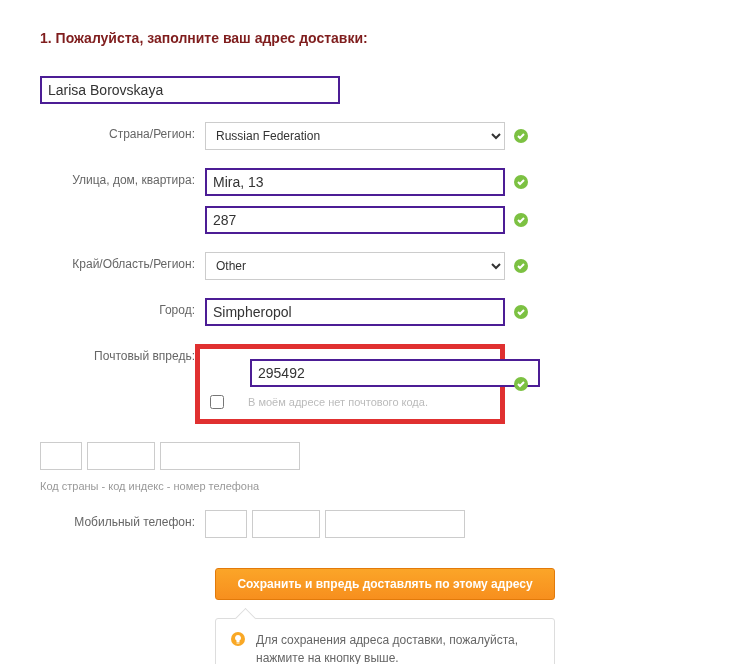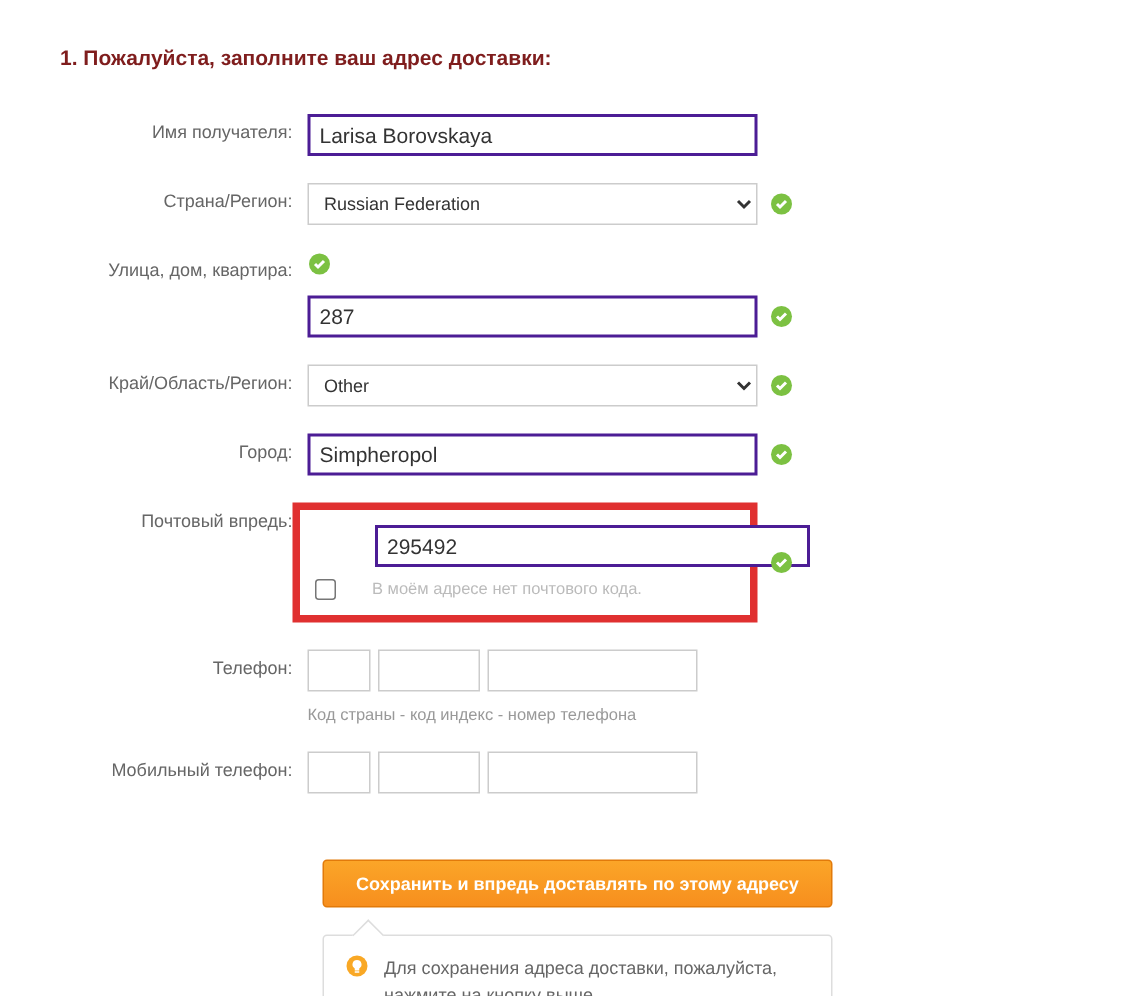--- a/index.html
+++ b/index.html
@@ -126,21 +126,20 @@
       background: linear-gradient(to bottom, #fba528, #f78f1e);
       border: 1px solid #e27a0a;
       border-radius: 3px;
       color: #fff;
       font-weight: bold;
       font-size: 12px;
       padding: 8px 16px;
       cursor: pointer;
       width: 340px;
       text-align: center;
-      margin-top: 14px;
     }
     .info-box {
       border: 1px solid #ddd;
       border-radius: 3px;
       padding: 12px 14px;
       margin-top: 18px;
       width: 340px;
       position: relative;
       display: flex;
       align-items: flex-start;
@@ -180,21 +179,20 @@
       flex-direction: column;
       gap: 5px;
     }
   </style>
 </head>
 <body>
 
 <h1 class="heading">1. Пожалуйста, заполните ваш адрес доставки:</h1>
 
 <div class="form-row spacer-row">
-  <div class="form-label">Имя получателя:</div>
   <div class="form-field form-field-column">
     <input type="text" class="text-input" value="Larisa Borovskaya" style="">
   </div>
 </div>
 
 <div class="form-row spacer-row">
   <div class="form-label">Страна/Регион:</div>
   <div class="form-field">
     <select class="select-input">
       <option>Russian Federation</option>
@@ -204,20 +202,21 @@
           <circle cx="8" cy="8" r="7" fill="#7cc142"></circle>
           <path d="M5 8l2 2 4-4" stroke="#fff" stroke-width="2" fill="none"></path>
         </svg>
     </span>
   </div>
 </div>
 
 <div class="form-row">
   <div class="form-label">Улица, дом, квартира:</div>
   <div class="form-field">
+    <input type="text" class="text-input" value="Mira, 13" style="">
     <span class="check-icon">
       <svg viewBox="0 0 16 16">
           <circle cx="8" cy="8" r="7" fill="#7cc142"></circle>
           <path d="M5 8l2 2 4-4" stroke="#fff" stroke-width="2" fill="none"></path>
         </svg>
     </span>
   </div>
 </div>
 
 <div class="form-row spacer-row">
@@ -274,21 +273,20 @@
     <span class="check-icon">
       <svg viewBox="0 0 16 16">
           <circle cx="8" cy="8" r="7" fill="#7cc142"></circle>
           <path d="M5 8l2 2 4-4" stroke="#fff" stroke-width="2" fill="none"></path>
         </svg>
     </span>
   </div>
 </div>
 
 <div class="form-row spacer-row">
-  <div class="form-label">Телефон:</div>
   <div class="form-field">
     <div class="field-stack">
       <div class="phone-inputs">
         <input type="text" class="phone-small" style="">
         <input type="text" class="phone-medium" style="">
         <input type="text" class="phone-large" style="">
       </div>
       <div class="hint-text">Код страны - код индекс - номер телефона</div>
     </div>
   </div>

